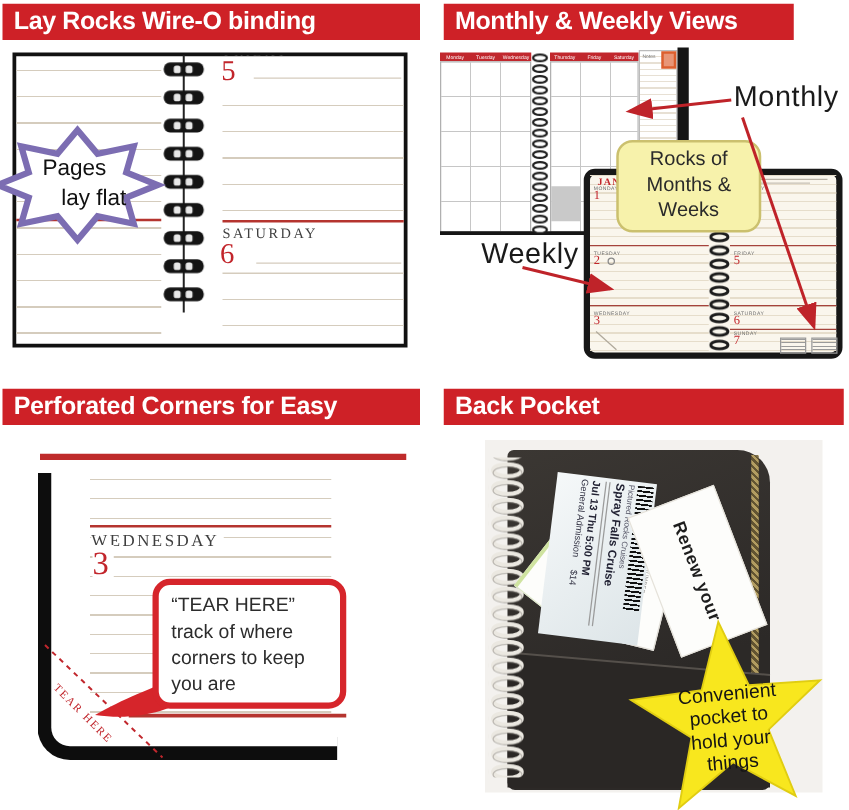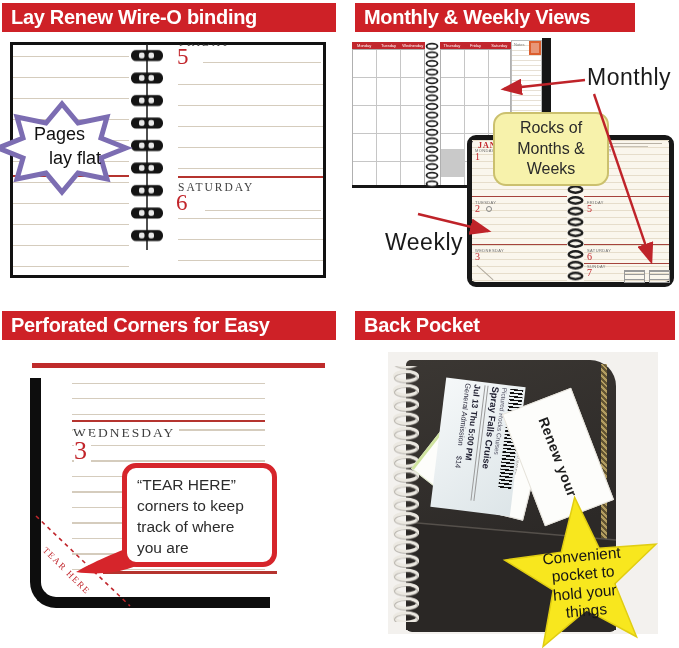--- a/index.html
+++ b/index.html
@@ -61,21 +61,21 @@
   .fineprint{height:1px;background:#9a9a9a;margin:2px 0;width:92%;}
   .star-text{position:absolute;left:518px;top:547px;width:132px;transform:rotate(-5deg);
      text-align:center;font-size:15.5px;line-height:1.18;color:#151515;z-index:6;}
   svg.overlay{position:absolute;pointer-events:none;}
 </style>
 </head>
 <body>
 
 <div class="canvas">
 
-  <div class="banner" style="left:2px;top:3px;width:334px;">Lay Renew Wire-O binding</div>
+  <div class="banner" style="left:2px;top:3px;width:334px;">Lay Rocks Wire-O binding</div>
 
   <div class="q1-panel"></div>
 
   <div class="abs ruled" style="left:13px;top:56px;width:116px;height:214px;"></div>
   <div class="abs redline" style="left:13px;top:175px;width:116px;height:2px;"></div>
 
   <div class="abs ruled" style="left:178px;top:84px;width:145px;height:88px;"></div>
   <div class="abs" style="left:203px;top:62px;width:118px;height:1px;background:#d5ccbd;"></div>
   <div class="abs redline" style="left:178px;top:176px;width:145px;height:2px;"></div>
   <div class="abs" style="left:205px;top:210px;width:116px;height:1px;background:#d5ccbd;"></div>
@@ -183,21 +183,21 @@
     </svg>
   </div>
 
   <div class="callout-box">
     <div>Rocks of</div>
     <div>Months &amp;</div>
     <div>Weeks</div>
   </div>
 
   <div class="biglabel" style="left:587px;top:64px;z-index:5;">Monthly</div>
-  <div class="biglabel" style="left:385px;top:189px;z-index:5;margin-top:40px;">Weekly</div>
+  <div class="biglabel" style="left:385px;top:189px;z-index:5;">Weekly</div>
   <svg class="overlay" style="left:340px;top:0;z-index:6;" width="339" height="300" viewBox="0 0 339 300">
     <defs>
       <marker id="arr" markerWidth="9" markerHeight="7" refX="7.5" refY="3.5" orient="auto">
         <path d="M0,0 L9,3.5 L0,7 Z" fill="#bf2329"></path>
       </marker>
     </defs>
     <line x1="245" y1="80" x2="164" y2="89" stroke="#bf2329" stroke-width="2.4" marker-end="url(#arr)"></line>
     <line x1="254" y1="94" x2="311" y2="261" stroke="#bf2329" stroke-width="2.4" marker-end="url(#arr)"></line>
     <line x1="78" y1="214" x2="148" y2="231" stroke="#bf2329" stroke-width="2.4" marker-end="url(#arr)"></line>
   </svg>
@@ -212,22 +212,22 @@
   <div class="abs serifnum" style="left:74px;top:436px;font-size:26px;background:#fff;padding:0 4px 0 0;">3</div>
 
   <svg class="overlay" style="left:0;top:300px;z-index:2;" width="340" height="348" viewBox="0 300 340 348">
     <line x1="36" y1="516" x2="130" y2="606" stroke="#c1272d" stroke-width="1.6" stroke-dasharray="4 4"></line>
     <path d="M152,538 C112,554 93,562 76,572 C110,577 136,568 152,558 Z" fill="#d6252b"></path>
   </svg>
   <div class="tearhere">TEAR HERE</div>
 
   <div class="bubble">
     <div>“TEAR HERE”</div>
+    <div>track of where</div>
     <div>corners to keep</div>
-    <div>track of where</div>
     <div>you are</div>
   </div>
   <div class="abs redline" style="left:103px;top:571px;width:174px;height:2.5px;"></div>
 
   <div class="banner" style="left:355px;top:311px;width:320px;">Back Pocket</div>
 
   <div class="photo"></div>
   <div class="cover"></div>
   <div class="goldtrim"></div>
 

